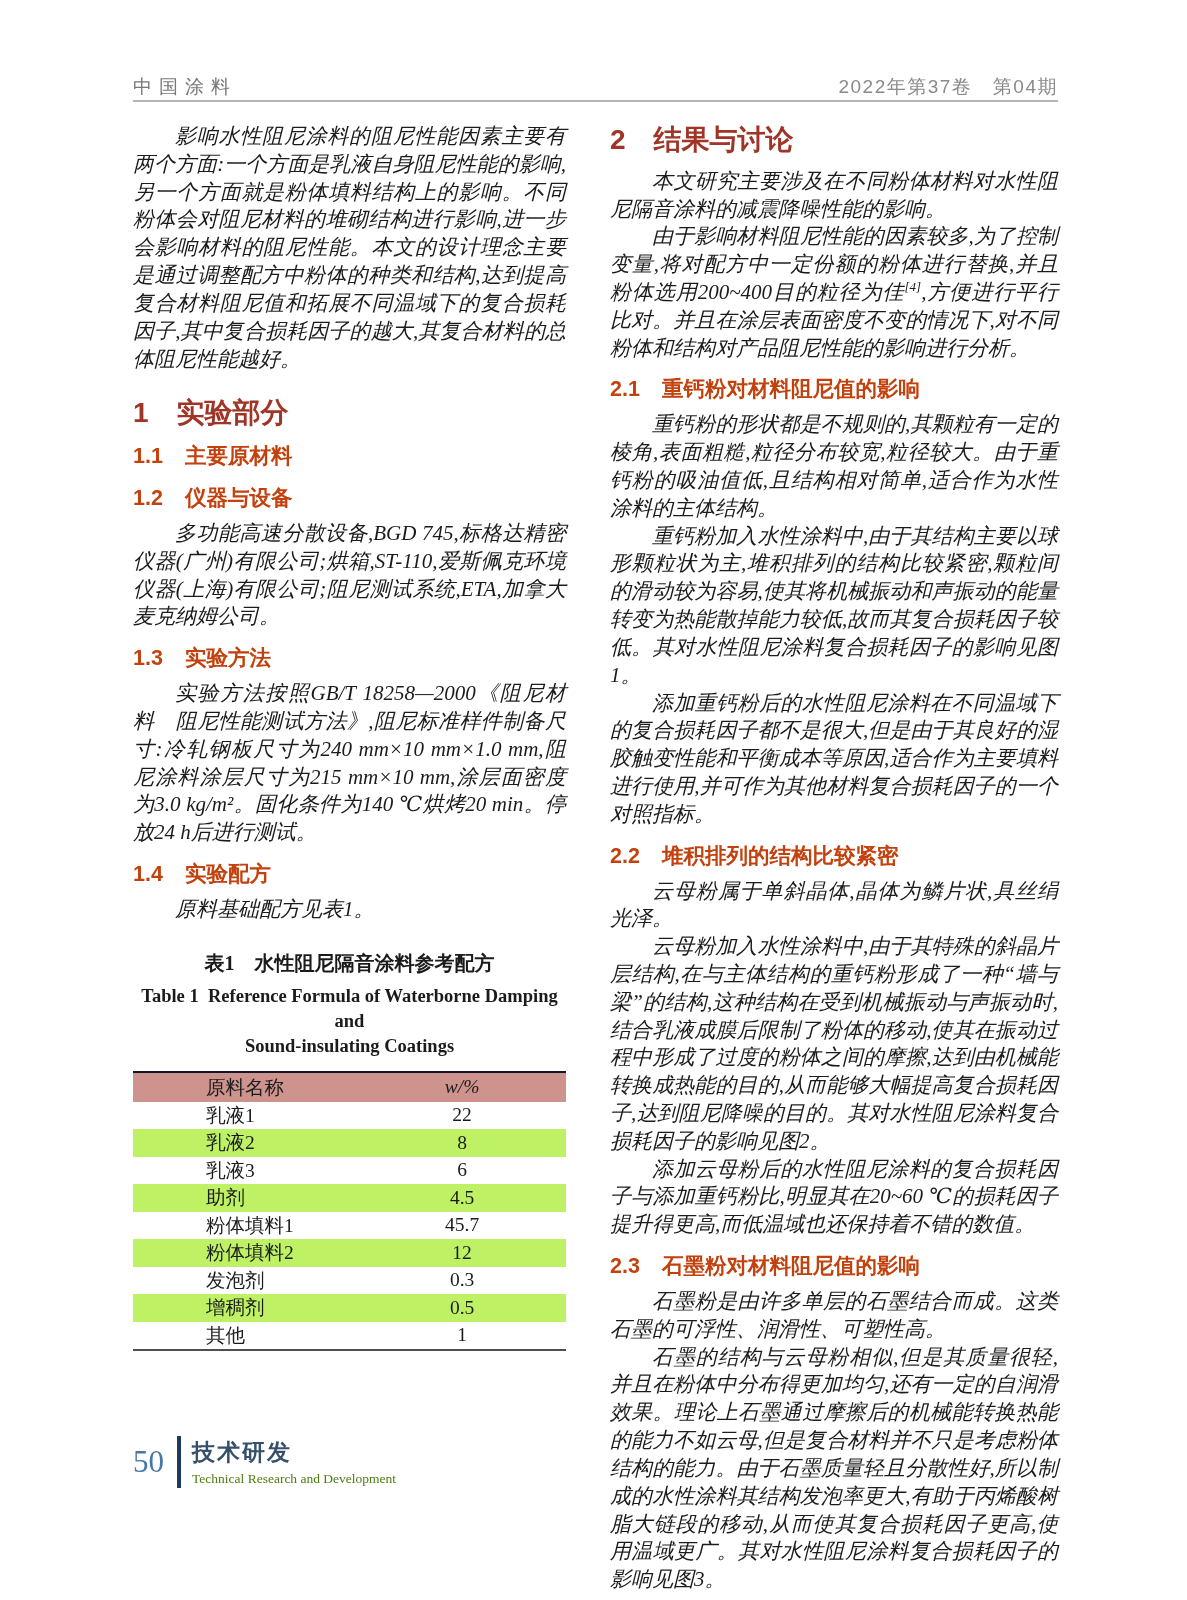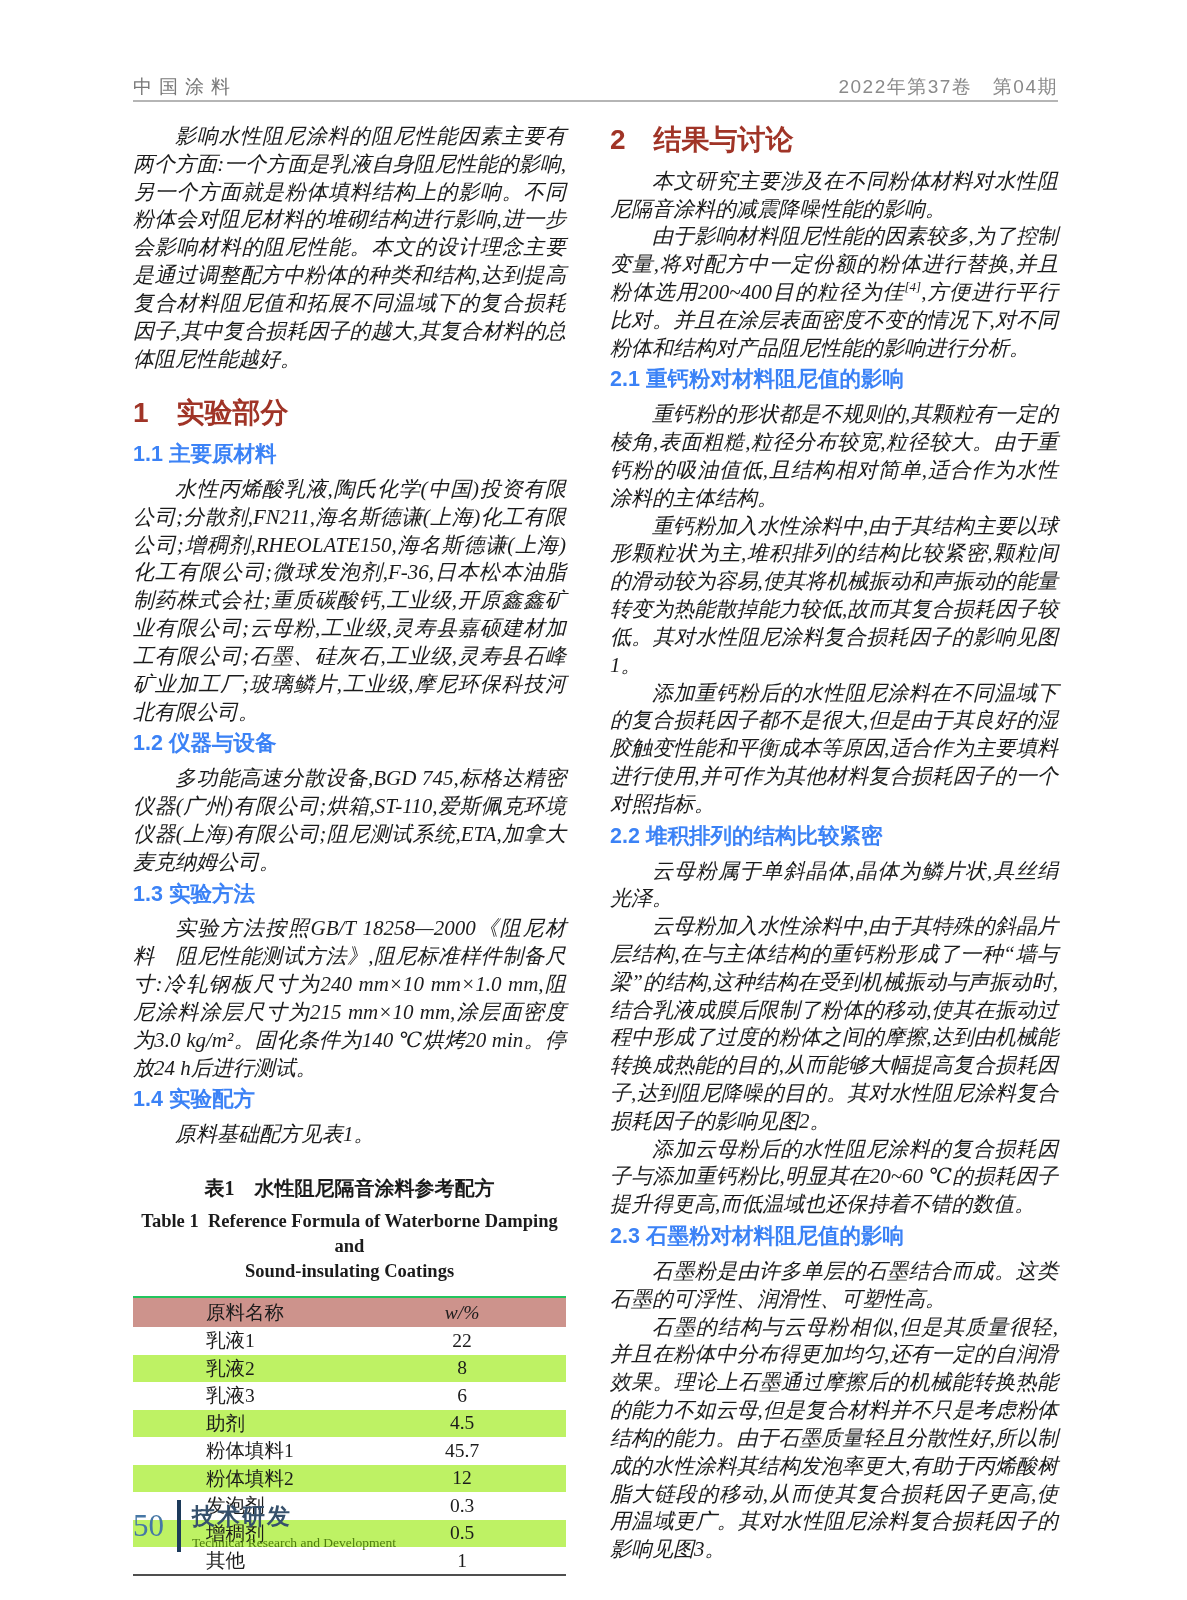--- a/index.html
+++ b/index.html
@@ -37,44 +37,44 @@
   sup.ref { font-size: 0.62em; line-height: 0; }
 
   .sec-h {
     display: flex; align-items: baseline; gap: 28px;
     margin: 25px 0 12px;
     font-family: "Liberation Sans", "DejaVu Sans", sans-serif;
     font-size: 28px; font-weight: bold; color: #a03427; line-height: 1.1;
   }
   .sec-h.first { margin-top: 2px; }
   .sub-h {
-    display: flex; align-items: baseline; gap: 6px;
-    margin: 4px 0 7px;
-    font-family: "Liberation Sans", "DejaVu Sans", sans-serif;
-    font-size: 21.5px; font-weight: bold; color: #3b82f6; line-height: 1.3;
+    display: flex; align-items: baseline; gap: 22px;
+    margin: 14px 0 7px;
+    font-family: "Liberation Sans", "DejaVu Sans", sans-serif;
+    font-size: 21.5px; font-weight: bold; color: #c2410c; line-height: 1.3;
   }
 
   
   .tbl-caption { margin-top: 26px; text-align: center; font-weight: bold; }
   .cap-zh { font-size: 20px; margin-bottom: 7px; }
   .cap-en { font-size: 18.5px; line-height: 1.35; }
   table.tbl {
     width: 100%; border-collapse: collapse; margin-top: 12px;
-    border-top: 2px solid #22c55e; border-bottom: 2px solid #4f4f4f;
+    border-top: 2px solid #0f172a; border-bottom: 2px solid #4f4f4f;
   }
   .tbl th, .tbl td { font-weight: normal; font-size: 19.5px; height: 27.5px; padding: 0; }
   .tbl .c1 { text-align: left; padding-left: 73px; width: 52%; }
   .tbl .c2 { text-align: center; }
   .tbl thead tr { background: #cd938c; }
   .tbl thead th { height: 30px; }
   .tbl tbody tr.alt { background: #bef264; }
   .ital { font-style: italic; }
 
   
-  .page-footer { position: absolute; left: 133px; top: 1500px; display: flex; align-items: center; }
+  .page-footer { position: absolute; left: 133px; top: 1436px; display: flex; align-items: center; }
   .pg-num { font-size: 31px; color: #4677a6; margin-right: 13px; }
   .pg-bar { width: 4px; height: 52px; background: #1c3a5a; margin-right: 11px; }
   .pg-zh {
     font-size: 23px; font-weight: bold; color: #36506b; letter-spacing: 2px;
     font-family: "Liberation Sans", "DejaVu Sans", sans-serif;
   }
   .pg-en { font-size: 13.5px; color: #4d7c0f; margin-top: 3px; }
 </style>
 </head>
 <body>
@@ -93,21 +93,20 @@
 
       <h2 class="sec-h">
         <span>1</span>
         <span>实验部分</span>
       </h2>
 
       <h3 class="sub-h">
         <span>1.1</span>
         <span>主要原材料</span>
       </h3>
-      <p class="body-p">水性丙烯酸乳液,陶氏化学(中国)投资有限公司;分散剂,FN211,海名斯德谦(上海)化工有限公司;增稠剂,RHEOLATE150,海名斯德谦(上海)化工有限公司;微球发泡剂,F-36,日本松本油脂制药株式会社;重质碳酸钙,工业级,开原鑫鑫矿业有限公司;云母粉,工业级,灵寿县嘉硕建材加工有限公司;石墨、硅灰石,工业级,灵寿县石峰矿业加工厂;玻璃鳞片,工业级,摩尼环保科技河北有限公司。</p>
 
       <h3 class="sub-h">
         <span>1.2</span>
         <span>仪器与设备</span>
       </h3>
       <p class="body-p">多功能高速分散设备,BGD 745,标格达精密仪器(广州)有限公司;烘箱,ST-110,爱斯佩克环境仪器(上海)有限公司;阻尼测试系统,ETA,加拿大麦克纳姆公司。</p>
 
       <h3 class="sub-h">
         <span>1.3</span>
         <span>实验方法</span>

